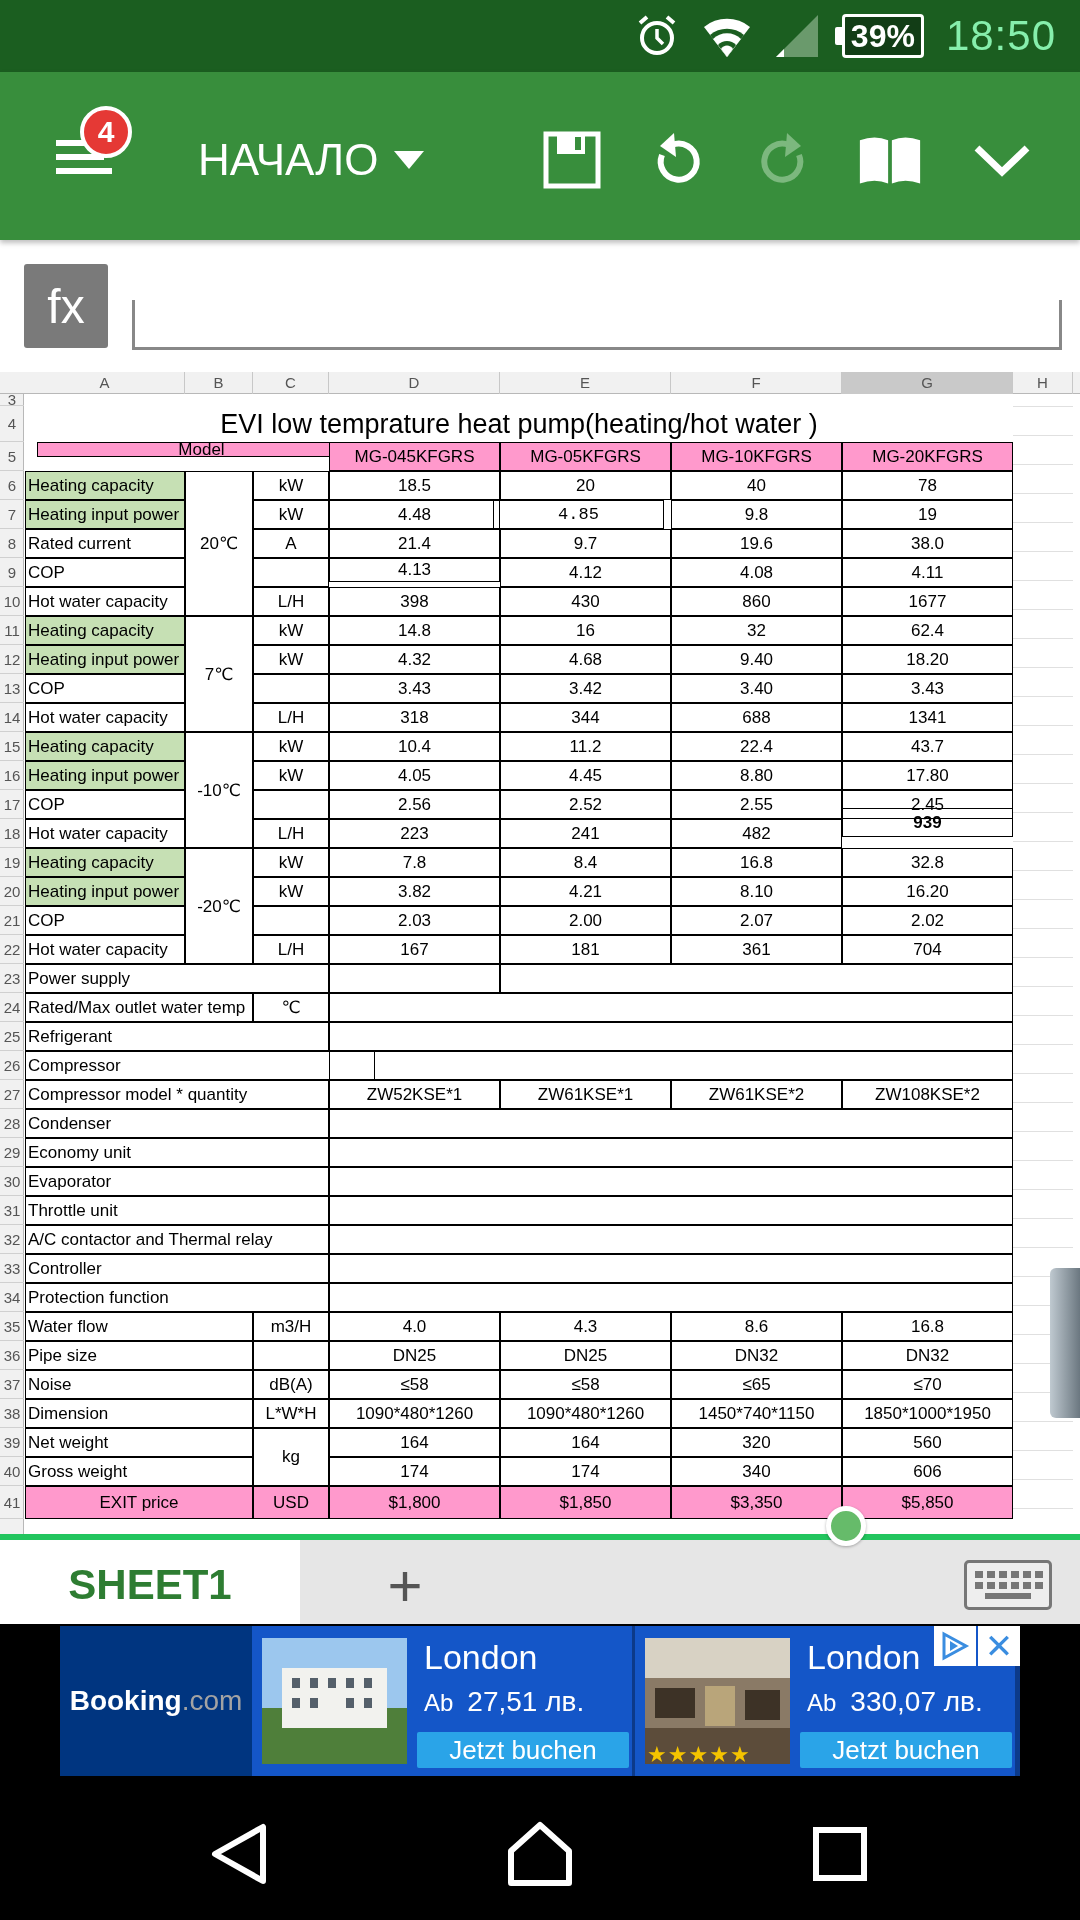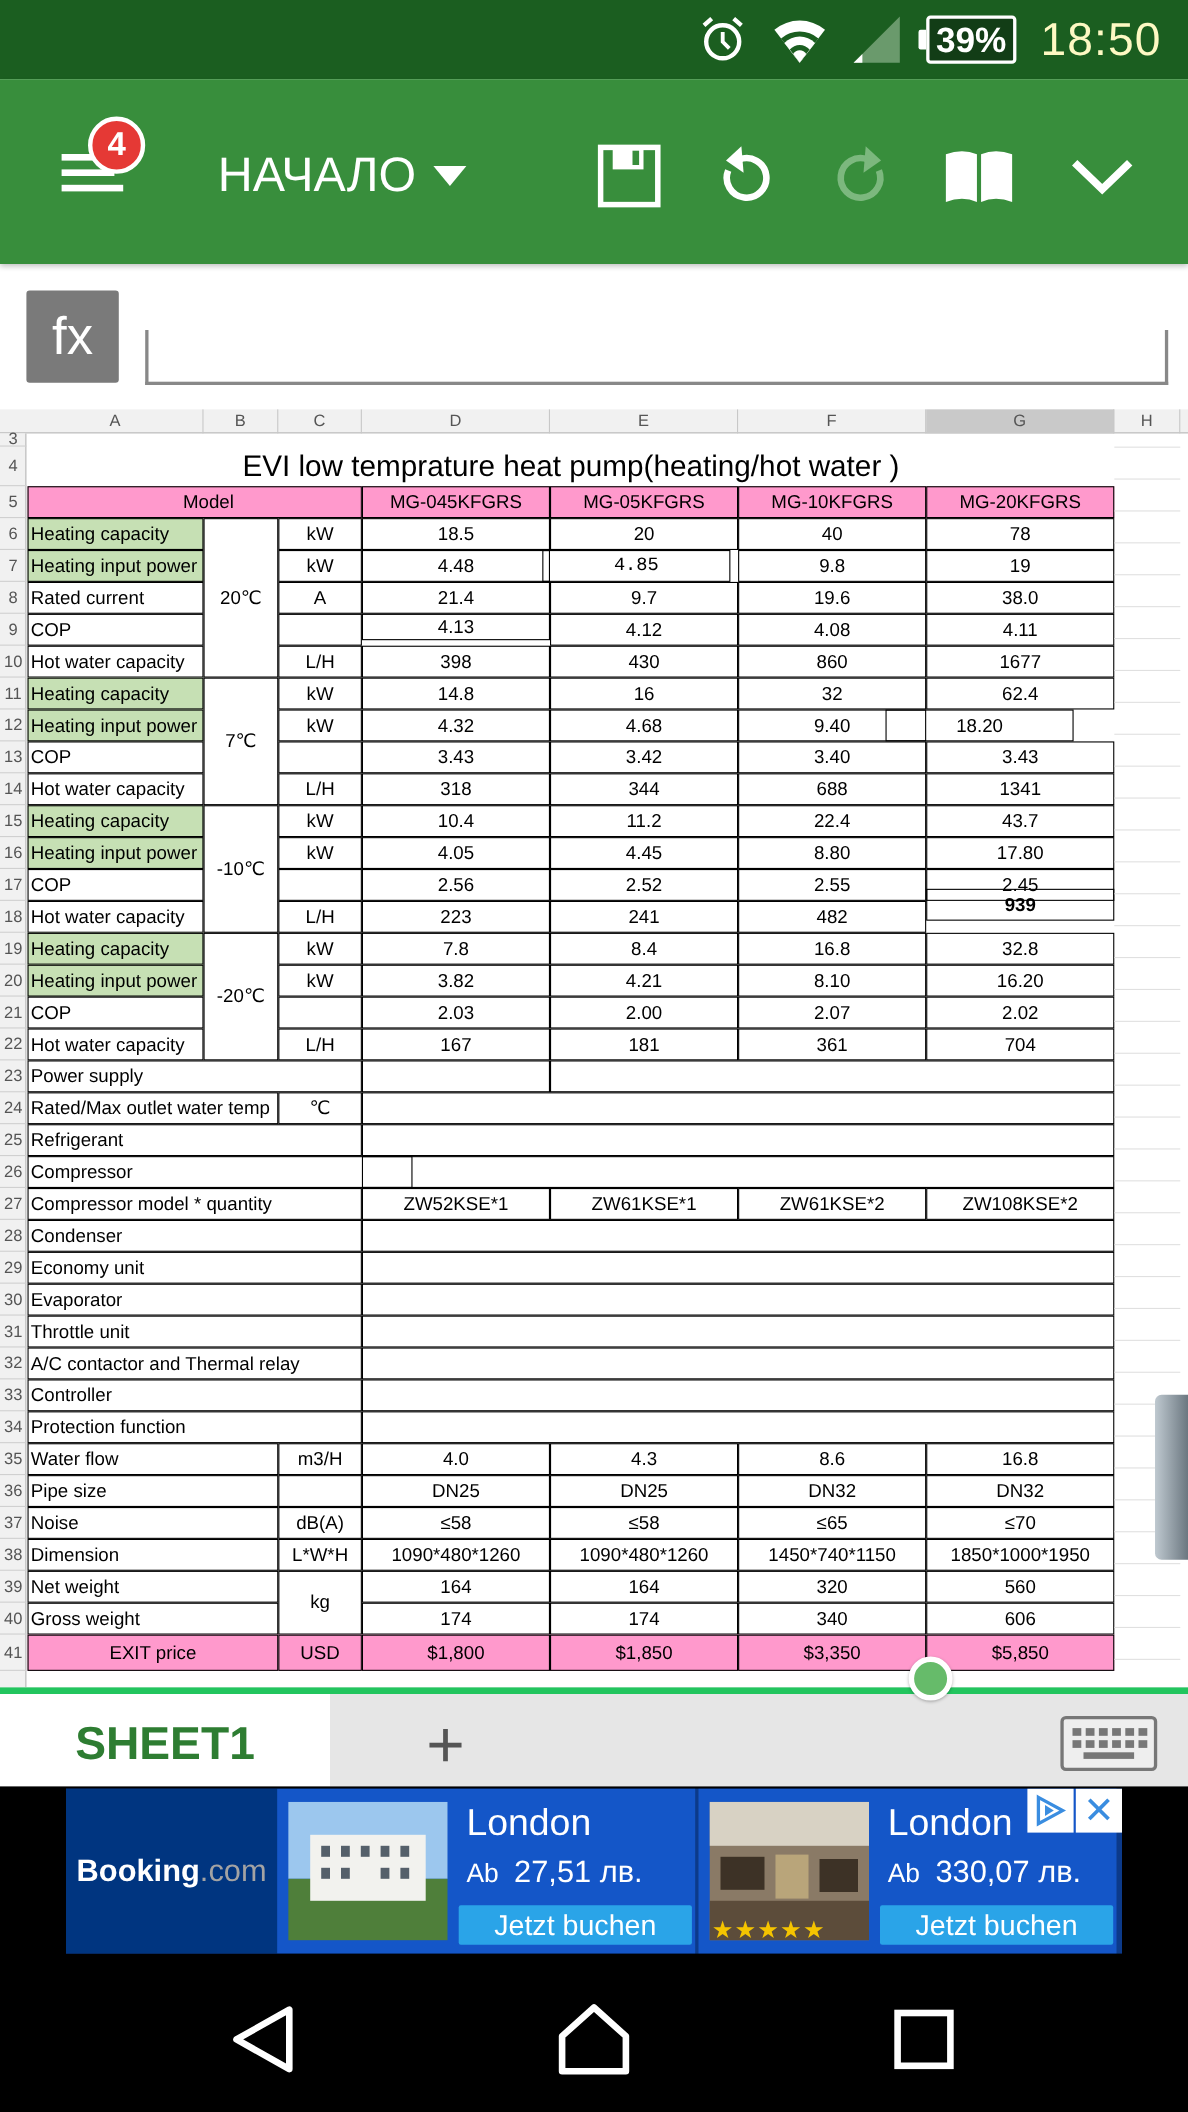--- a/index.html
+++ b/index.html
@@ -5,21 +5,21 @@
   * { box-sizing: border-box; margin: 0; padding: 0; }
   html, body { width: 1080px; height: 1920px; overflow: hidden; background: #fff; }
   body { font-family: "Liberation Sans", "DejaVu Sans", sans-serif; position: relative; }
 
   
   .statusbar { position: absolute; left: 0; top: 0; width: 1080px; height: 72px; background: #1b5e20; color: #fff; }
   .statusbar .icons { position: absolute; right: 24px; top: 10px; height: 52px; display: flex; align-items: center; gap: 22px; }
   .statusbar svg { display: block; }
   .battery { position: relative; width: 82px; height: 44px; border: 3px solid #fff; border-radius: 4px; display: flex; align-items: center; justify-content: center; font-size: 32px; font-weight: bold; color: #fff; background: #123d16; }
   .battery::before { content: ""; position: absolute; left: -10px; top: 10px; width: 7px; height: 18px; background: #fff; border-radius: 2px 0 0 2px; }
-  .clock { font-size: 42px; color: #fef9c3; letter-spacing: 1px; }
+  .clock { font-size: 42px; color: #86efac; letter-spacing: 1px; }
 
   
   .appbar { position: absolute; left: 0; top: 72px; width: 1080px; height: 168px; background: #388e3c; box-shadow: 0 3px 5px rgba(0,0,0,0.25); z-index: 3; }
   .menu-btn { position: absolute; left: 52px; top: 58px; width: 64px; height: 56px; cursor: pointer; }
   .menu-btn span.bar { position: absolute; left: 4px; height: 6px; background: #fff; }
   .badge { position: absolute; left: 80px; top: 34px; width: 52px; height: 52px; border-radius: 50%; background: #e53935; border: 4px solid #fff; color: #fff; font-size: 30px; font-weight: bold; display: flex; align-items: center; justify-content: center; }
   .home-dropdown { position: absolute; left: 198px; top: 60px; height: 56px; display: flex; align-items: center; gap: 16px; color: #fff; font-size: 44px; cursor: pointer; }
   .home-dropdown .caret { width: 0; height: 0; border-left: 15px solid transparent; border-right: 15px solid transparent; border-top: 18px solid #fff; }
   .tb-icon { position: absolute; top: 56px; width: 64px; height: 64px; cursor: pointer; display: flex; align-items: center; justify-content: center; }
 
@@ -205,21 +205,21 @@
       <div class="rh" style="top: 947px; height: 29px; line-height: 29px;">36</div>
       <div class="rh" style="top: 976px; height: 29px; line-height: 29px;">37</div>
       <div class="rh" style="top: 1005px; height: 29px; line-height: 29px;">38</div>
       <div class="rh" style="top: 1034px; height: 29px; line-height: 29px;">39</div>
       <div class="rh" style="top: 1063px; height: 29px; line-height: 29px;">40</div>
       <div class="rh" style="top: 1092px; height: 33px; line-height: 33px;">41</div>
       <div class="rh" style="top: 1125px; height: 20px; line-height: 20px;"></div>
     </div>
   <div class="grid" id="grid">
       <div class="cell title-cell" style="left: 0px; top: 12px; width: 988px; height: 36px;">EVI low temprature heat pump(heating/hot water )</div>
-      <div class="cell c pink b" style="left: 0px; top: 48px; width: 304px; height: 29px; padding-left: 25px;">Model</div>
+      <div class="cell c pink b" style="left: 12px; top: 48px; width: 304px; height: 15px; padding-left: 25px;">Model</div>
       <div class="cell c pink b" style="left: 304px; top: 48px; width: 171px; height: 29px;">MG-045KFGRS</div>
       <div class="cell c pink b" style="left: 475px; top: 48px; width: 171px; height: 29px;">MG-05KFGRS</div>
       <div class="cell c pink b" style="left: 646px; top: 48px; width: 171px; height: 29px;">MG-10KFGRS</div>
       <div class="cell c pink b" style="left: 817px; top: 48px; width: 171px; height: 29px;">MG-20KFGRS</div>
       <div class="cell l b green" style="left: 0px; top: 77px; width: 160px; height: 29px;">Heating capacity</div>
       <div class="cell c b" style="left: 228px; top: 77px; width: 76px; height: 29px;">kW</div>
       <div class="cell c b" style="left: 304px; top: 77px; width: 171px; height: 29px;">18.5</div>
       <div class="cell c b" style="left: 475px; top: 77px; width: 171px; height: 29px;">20</div>
       <div class="cell c b" style="left: 646px; top: 77px; width: 171px; height: 29px;">40</div>
       <div class="cell c b" style="left: 817px; top: 77px; width: 171px; height: 29px;">78</div>
@@ -252,21 +252,21 @@
       <div class="cell c b" style="left: 228px; top: 222px; width: 76px; height: 29px;">kW</div>
       <div class="cell c b" style="left: 304px; top: 222px; width: 171px; height: 29px;">14.8</div>
       <div class="cell c b" style="left: 475px; top: 222px; width: 171px; height: 29px;">16</div>
       <div class="cell c b" style="left: 646px; top: 222px; width: 171px; height: 29px;">32</div>
       <div class="cell c b" style="left: 817px; top: 222px; width: 171px; height: 29px;">62.4</div>
       <div class="cell l b green" style="left: 0px; top: 251px; width: 160px; height: 29px;">Heating input power</div>
       <div class="cell c b" style="left: 228px; top: 251px; width: 76px; height: 29px;">kW</div>
       <div class="cell c b" style="left: 304px; top: 251px; width: 171px; height: 29px;">4.32</div>
       <div class="cell c b" style="left: 475px; top: 251px; width: 171px; height: 29px;">4.68</div>
       <div class="cell c b" style="left: 646px; top: 251px; width: 171px; height: 29px;">9.40</div>
-      <div class="cell c b" style="left: 780px; top: 251px; width: 171px; height: 29px;">18.20</div>
+      <div class="cell c b" style="left: 817px; top: 251px; width: 171px; height: 29px;">18.20</div>
       <div class="cell l b" style="left: 0px; top: 280px; width: 160px; height: 29px;">COP</div>
       <div class="cell c b" style="left: 228px; top: 280px; width: 76px; height: 29px;"></div>
       <div class="cell c b" style="left: 304px; top: 280px; width: 171px; height: 29px;">3.43</div>
       <div class="cell c b" style="left: 475px; top: 280px; width: 171px; height: 29px;">3.42</div>
       <div class="cell c b" style="left: 646px; top: 280px; width: 171px; height: 29px;">3.40</div>
       <div class="cell c b" style="left: 817px; top: 280px; width: 171px; height: 29px;">3.43</div>
       <div class="cell l b" style="left: 0px; top: 309px; width: 160px; height: 29px;">Hot water capacity</div>
       <div class="cell c b" style="left: 228px; top: 309px; width: 76px; height: 29px;">L/H</div>
       <div class="cell c b" style="left: 304px; top: 309px; width: 171px; height: 29px;">318</div>
       <div class="cell c b" style="left: 475px; top: 309px; width: 171px; height: 29px;">344</div>

